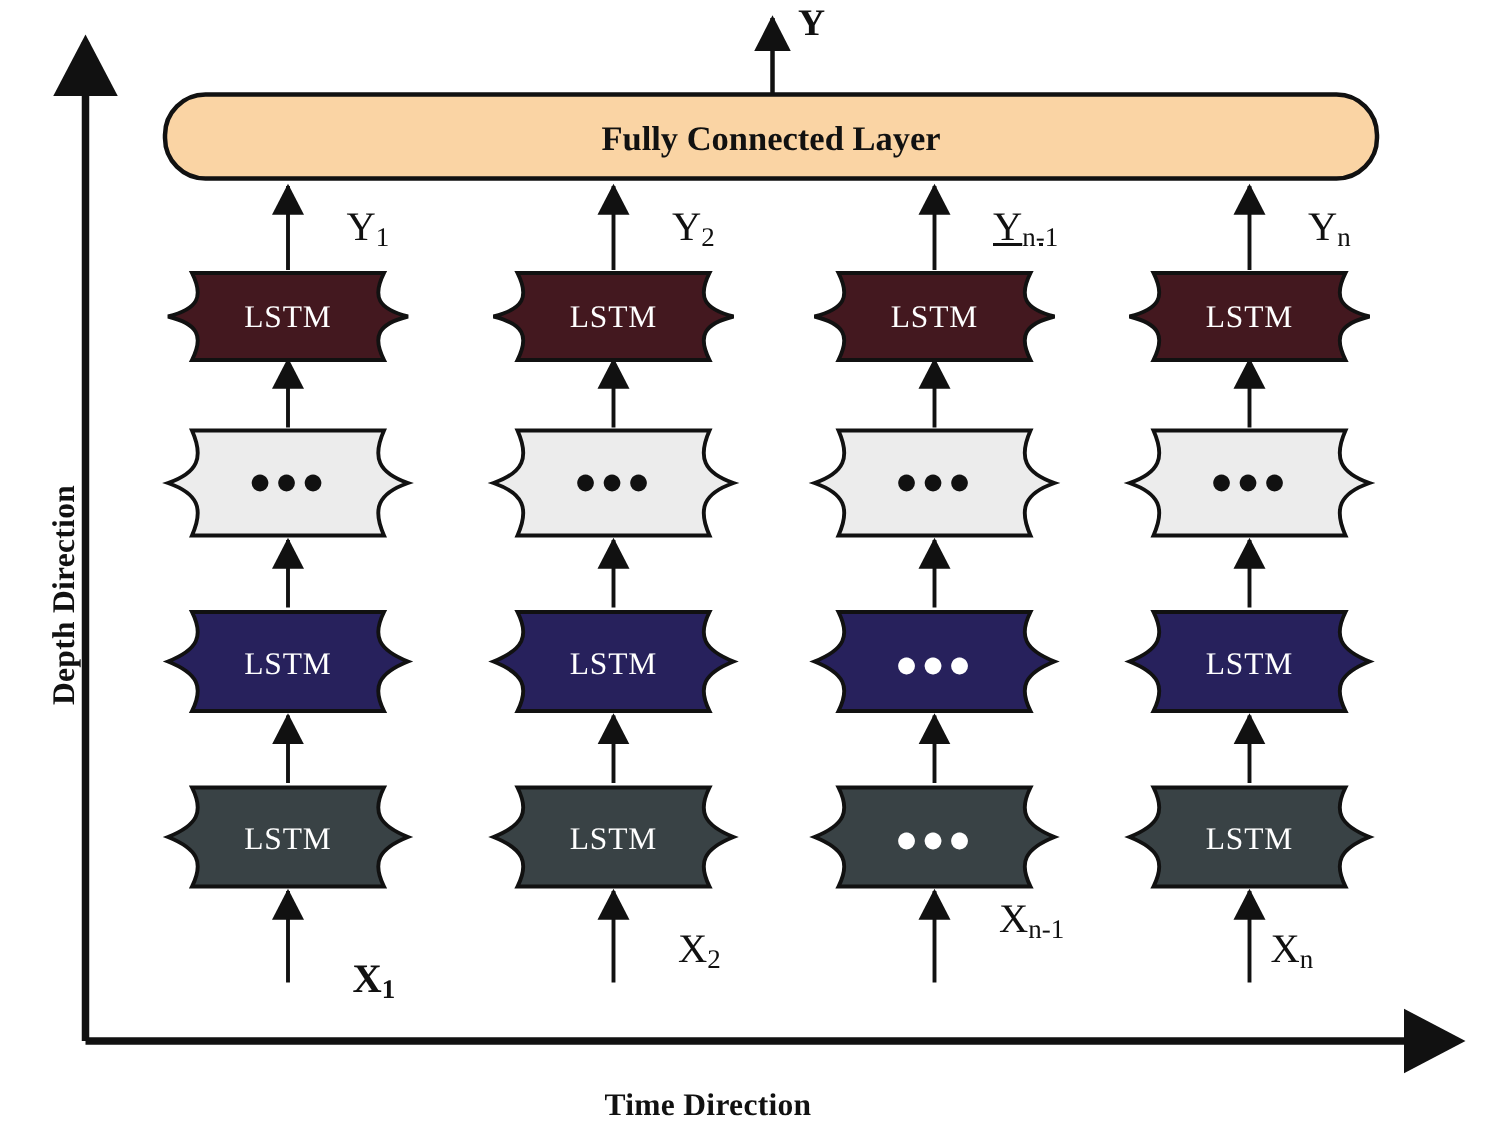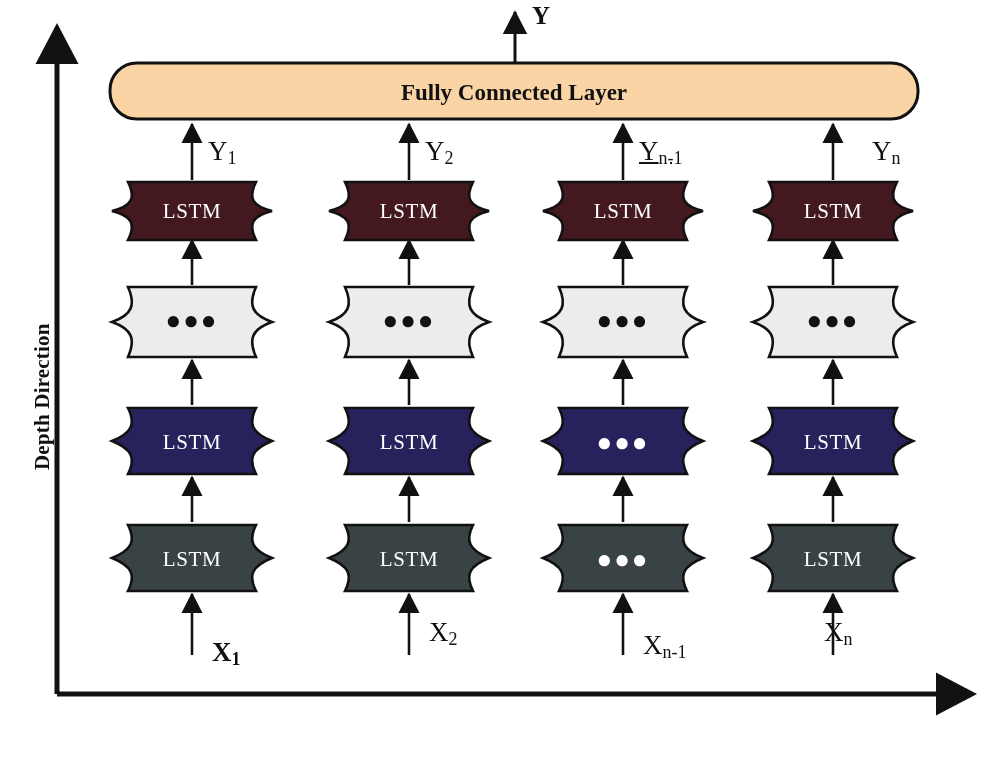--- a/index.html
+++ b/index.html
@@ -3,21 +3,21 @@
 <meta charset="utf-8">
 <style>
   html,body{margin:0;padding:0;background:#ffffff;}
   body{width:991px;height:757px;overflow:hidden;
        font-family:"Liberation Serif","DejaVu Serif",serif;}
   #stage{position:relative;width:991px;height:757px;}
   #stage svg{position:absolute;left:0;top:0;}
   .lbl{position:absolute;color:#111111;white-space:nowrap;}
   .axis-label{font-weight:bold;font-size:21px;letter-spacing:.2px;}
   .axis-v{transform-origin:0 0;}
-  .var{font-size:27px;}
+  .var{font-size:27px;margin-left:23px;}
   .var sub{font-size:18px;vertical-align:-4px;}
   .blk-text{font-weight:normal;font-size:21px;color:#ffffff;
             letter-spacing:.6px;}
   .fc-text{font-weight:bold;font-size:23px;color:#111111;}
   .ytop{font-weight:bold;font-size:25px;}
 </style>
 </head>
 <body>
 
 <div id="stage">
@@ -97,45 +97,46 @@
     <g>
       <path d="M128,525 L256,525 C248,541 252,550 272,558 C252,566 248,575 256,591 L128,591 C136,575 132,566 112,558 C132,550 136,541 128,525 Z" fill="#394245" stroke="#111111" stroke-width="2.6"></path>
       <path d="M345,525 L473,525 C465,541 469,550 489,558 C469,566 465,575 473,591 L345,591 C353,575 349,566 329,558 C349,550 353,541 345,525 Z" fill="#394245" stroke="#111111" stroke-width="2.6"></path>
       <path d="M559,525 L687,525 C679,541 683,550 703,558 C683,566 679,575 687,591 L559,591 C567,575 563,566 543,558 C563,550 567,541 559,525 Z" fill="#394245" stroke="#111111" stroke-width="2.6"></path>
       <path d="M769,525 L897,525 C889,541 893,550 913,558 C893,566 889,575 897,591 L769,591 C777,575 773,566 753,558 C773,550 777,541 769,525 Z" fill="#394245" stroke="#111111" stroke-width="2.6"></path>
     </g>
   </svg>
 
   <div class="lbl axis-label axis-v" style="left:30px;top:470px;transform:rotate(-90deg);">Depth Direction</div>
 
+  <div class="lbl axis-label" style="left:403px;top:724px;">Time Direction</div>
 
   <div class="lbl ytop" style="left:532px;top:2px;">Y</div>
 
   <div class="lbl fc-text" style="left:110px;top:80px;width:808px;text-align:center;">Fully Connected Layer</div>
 
   <div class="lbl var" style="left:208px;top:136px;">
     <span>Y</span><sub>1</sub>
   </div>
   <div class="lbl var" style="left:425px;top:136px;font-family:Liberation Serif, serif;">
     <span>Y</span><sub>2</sub>
   </div>
   <div class="lbl var" style="left:639px;top:136px;text-decoration:underline;">
     <span>Y</span><sub>n-1</sub>
   </div>
-  <div class="lbl var" style="left:872px;top:136px;">
+  <div class="lbl var" style="left:849px;top:136px;">
     <span>Y</span><sub>n</sub>
   </div>
 
   <div class="lbl var" style="left:212px;top:637px;font-weight:bold;">
     <span>X</span><sub>1</sub>
   </div>
   <div class="lbl var" style="left:429px;top:617px;text-align:center;">
     <span>X</span><sub>2</sub>
   </div>
-  <div class="lbl var" style="left:643px;top:630px;">
+  <div class="lbl var" style="left:643px;top:597px;">
     <span>X</span><sub>n-1</sub>
   </div>
   <div class="lbl var" style="left:824px;top:617px;">
     <span>X</span><sub>n</sub>
   </div>
 
   <div class="lbl blk-text" style="left:128px;top:199px;width:128px;text-align:center;">LSTM</div>
   <div class="lbl blk-text" style="left:345px;top:199px;width:128px;text-align:center;">LSTM</div>
   <div class="lbl blk-text" style="left:559px;top:199px;width:128px;text-align:center;">LSTM</div>
   <div class="lbl blk-text" style="left:769px;top:199px;width:128px;text-align:center;">LSTM</div>

